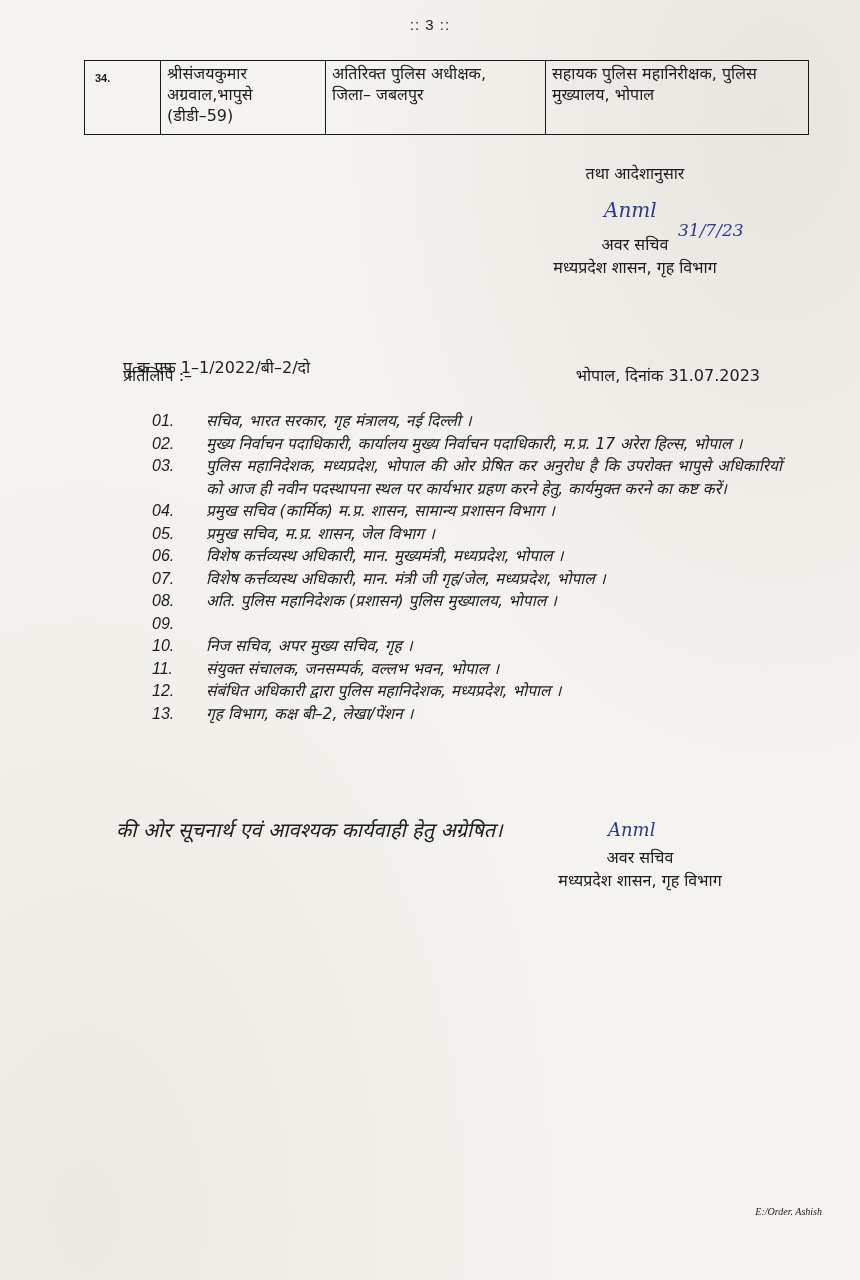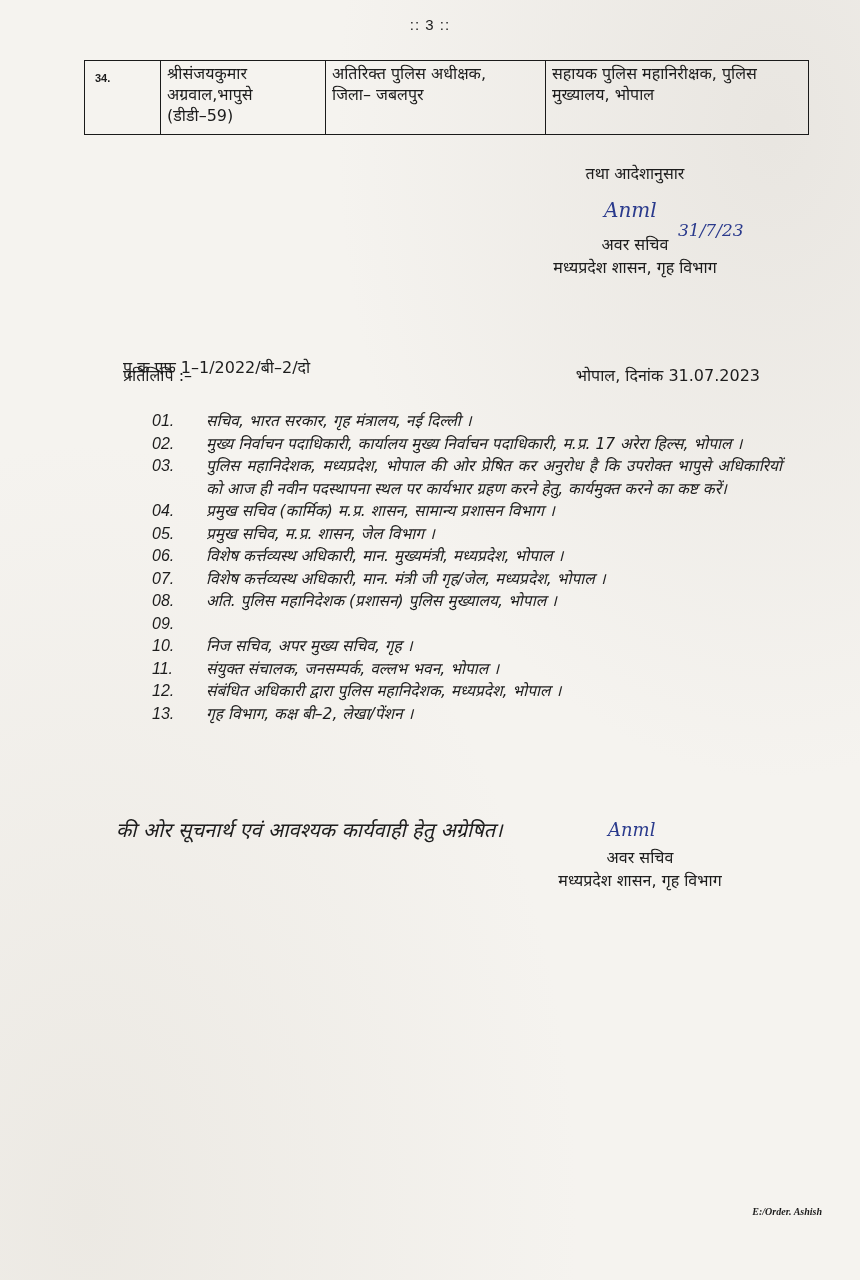--- a/index.html
+++ b/index.html
@@ -107,21 +107,21 @@
       text-align-last: left;
     }
     .forward {
       left: 116px; top: 816px;
       font-size: 20px;
       font-style: italic;
     }
     .footer-file {
       right: 38px; top: 1206px;
       font-size: 10px;
-      font-weight: bold;
+      font-weight: normal;
       font-style: italic;
       font-family: "Liberation Serif", serif;
     }
   </style>
 </head>
 <body>
 
 <div class="page">
 
   <div class="abs page-num">:: 3 ::</div>

